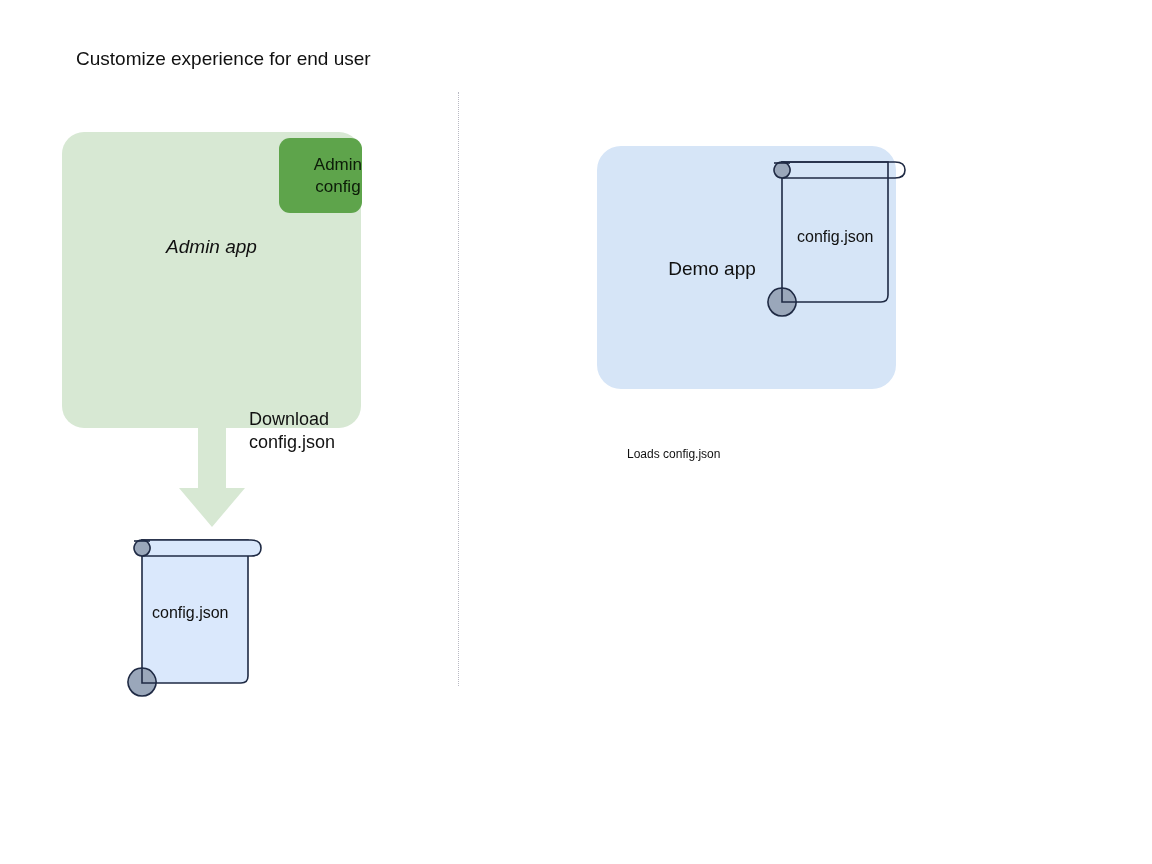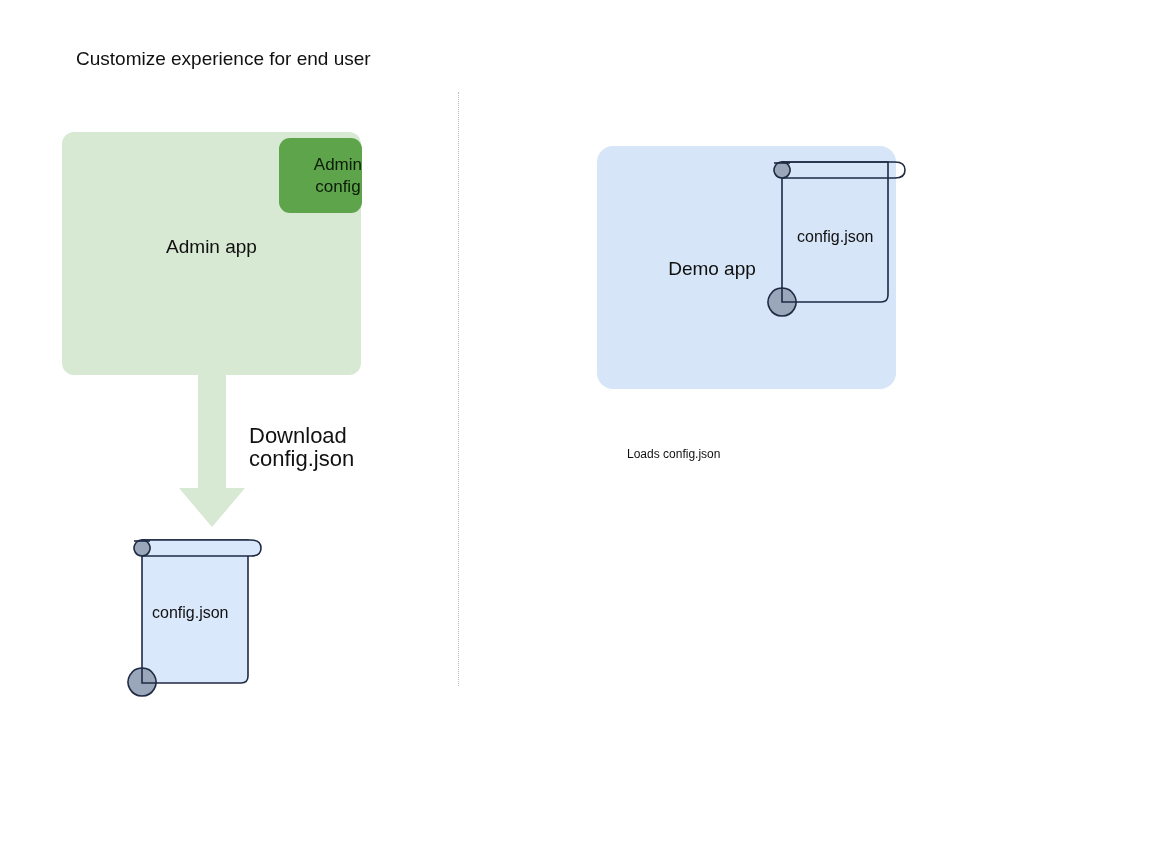--- a/index.html
+++ b/index.html
@@ -8,44 +8,44 @@
   .canvas{position:absolute;inset:0;}
 
   .heading{position:absolute;font-size:19px;line-height:22px;color:#111111;white-space:nowrap;}
   #heading-left{left:76px;top:48px;}
   #heading-right{left:604px;top:48px;}
 
   .divider{position:absolute;left:458px;top:92px;width:0;height:594px;
            border-left:1px dotted #b9b9c3;}
 
   
-  .admin-app{position:absolute;left:62px;top:132px;width:299px;height:243px;
-             background:#d7e8d3;border-radius:12px;}
+  .admin-app{position:absolute;left:62px;top:132px;width:299px;height:296px;
+             background:#d7e8d3;border-radius:22px;font-style:italic;}
   .admin-app-label{position:absolute;left:0;top:104px;width:299px;text-align:center;
                    font-size:19px;color:#101010;}
   .admin-panel{position:absolute;left:279px;top:138px;width:83px;height:75px;
                background:#5ea44b;border-radius:11px;display:flex;align-items:center;
                justify-content:flex-end;text-align:center;font-size:17px;line-height:22px;
                color:#0c1c08;}
 
   
   .arrow{position:absolute;left:177px;top:375px;width:70px;height:155px;}
-  .arrow-label{position:absolute;left:249px;top:408px;font-size:22px;line-height:23px;color:#111;margin-top:16px;}
+  .arrow-label{position:absolute;left:249px;top:408px;font-size:18px;line-height:23px;color:#111;}
 
   
   .scroll{position:absolute;}
   .scroll svg{display:block;overflow:visible;}
   .scroll-label{position:absolute;font-size:16px;color:#111;white-space:nowrap;}
 
   #scroll-left{left:120px;top:528px;width:150px;height:165px;}
   #scroll-left-label{left:152px;top:604px;}
 
   
   .demo-app{position:absolute;left:597px;top:146px;width:299px;height:243px;
-            background:#d6e5f7;border-radius:16px;}
+            background:#d6e5f7;border-radius:24px;}
   .demo-app-label{position:absolute;left:0;top:112px;width:230px;text-align:center;
                   font-size:19px;color:#101010;}
   #scroll-right{left:770px;top:152px;width:150px;height:155px;}
   #scroll-right-label{left:797px;top:228px;}
 
   .loads-label{position:absolute;left:627px;top:443px;font-size:12px;line-height:23px;color:#111;}
 </style>
 </head>
 <body>
 

